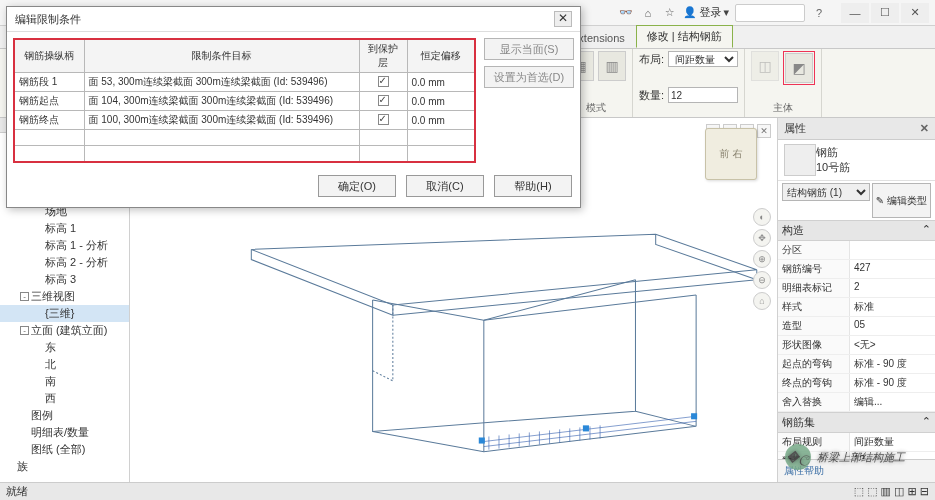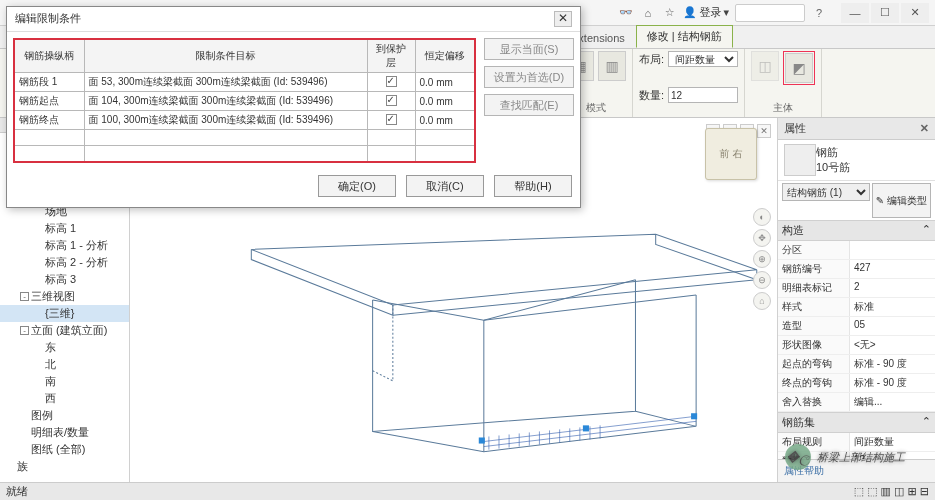--- a/index.html
+++ b/index.html
@@ -63,21 +63,21 @@
 .pg-section{background:#e6e6e6;padding:2px 4px;font-size:10px;border-top:1px solid #d0d0d0;border-bottom:1px solid #d0d0d0;display:flex;justify-content:space-between}
 .pg-row{display:flex;border-bottom:1px solid #eee}
 .pg-row .k{width:72px;padding:2px 4px;background:#fafafa;font-size:10px;border-right:1px solid #e5e5e5}
 .pg-row .v{flex:1;padding:2px 4px;font-size:10px}
 .prop-help{padding:4px 6px;border-top:1px solid #ccc;background:#f3f3f3;color:#3a6ea5;font-size:10px}
 
 .status{height:18px;background:#e8e8e8;border-top:1px solid #ccc;display:flex;align-items:center;padding:0 6px;font-size:10px;color:#555;justify-content:space-between}
 
 
 .dialog{position:absolute;left:6px;top:6px;width:575px;background:#fff;border:1px solid #888;box-shadow:2px 2px 8px rgba(0,0,0,.25);z-index:100}
-.dlg-title{background:#fff;padding:4px 8px;border-bottom:1px solid #ddd;display:flex;justify-content:space-between;align-items:flex-start}
+.dlg-title{background:#fff;padding:4px 8px;border-bottom:1px solid #ddd;display:flex;justify-content:space-between;align-items:center}
 .dlg-title .x{width:18px;height:16px;background:#eee;border:1px solid #bbb;text-align:center;line-height:13px;font-size:12px}
 .dlg-body{padding:6px;display:flex;gap:8px}
 .dlg-left{flex:1}
 .dlg-right{width:90px;display:flex;flex-direction:column;gap:6px}
 .dlg-right button{height:22px;border:1px solid #b5b5b5;background:#f3f3f3;font-size:11px;color:#888}
 .grid{border:2px solid #d83040;width:100%;border-collapse:collapse}
 .grid th,.grid td{border:1px solid #b8b8b8;padding:2px 4px;font-size:10px;text-align:left;background:#fff}
 .grid th{background:#f4f4f4;text-align:center;font-weight:normal}
 .grid td.c{text-align:center}
 .grid .chk{display:inline-block;width:11px;height:11px;border:1px solid #888;background:#fff;position:relative}
@@ -384,21 +384,21 @@
     <span class="x">✕</span>
   </div>
   <div class="dlg-body">
     <div class="dlg-left">
       <table class="grid">
         <thead>
             <tr>
           <th style="width:70px">钢筋操纵柄</th>
           <th>限制条件目标</th>
           <th style="width:48px">到保护层</th>
-          <th style="width:60px">恒定偏移</th>
+          <th style="width:68px">恒定偏移</th>
         </tr>
           </thead>
         <tbody id="dlg-rows">
             <tr>
               <td>钢筋段 1</td>
               <td>面 53, 300m连续梁截面 300m连续梁截面 (Id: 539496)</td>
               <td class="c"><span class="chk"></span></td>
               <td>0.0 mm</td>
             </tr>
             <tr>
@@ -426,21 +426,20 @@
               <td></td>
               <td></td>
               <td></td>
             </tr>
           </tbody>
       </table>
     </div>
     <div class="dlg-right">
       <button>显示当面(S)</button>
       <button>设置为首选(D)</button>
-      <button>查找匹配(E)</button>
     </div>
   </div>
   <div class="dlg-foot">
     <button>确定(O)</button>
     <button>取消(C)</button>
     <button>帮助(H)</button>
   </div>
 </div>
 
 <div class="watermark">

